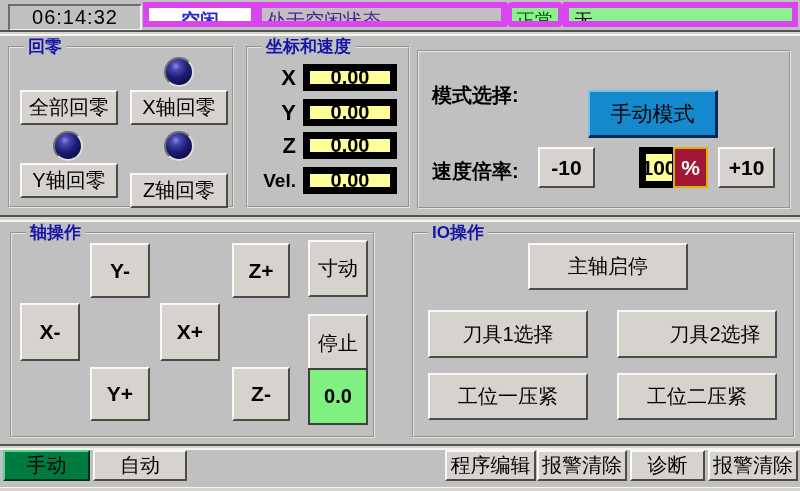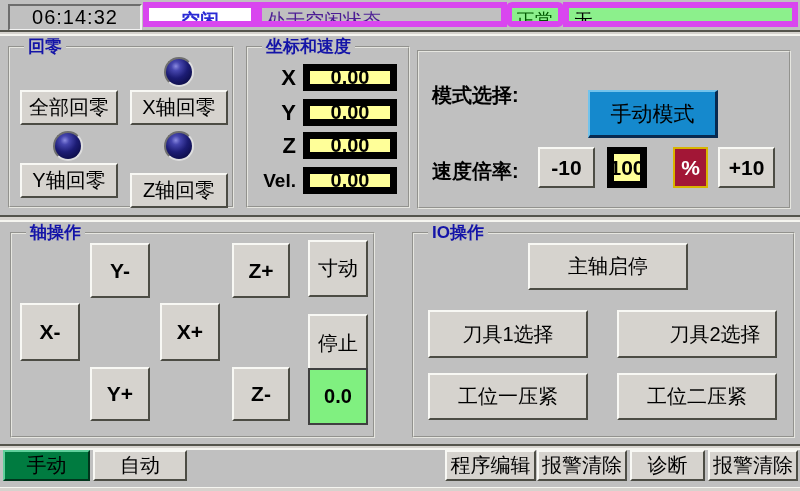--- a/index.html
+++ b/index.html
@@ -134,21 +134,21 @@
 <div class="abs coord-label" style="left:252px;top:132px;width:44px;line-height:27px;">Z</div>
 <div class="abs valuebox" style="left:303px;top:132px;width:94px;height:27px;">0.00</div>
 <div class="abs coord-label" style="left:246px;top:167px;width:50px;line-height:27px;font-size:19px;">Vel.</div>
 <div class="abs valuebox" style="left:303px;top:167px;width:94px;height:27px;">0.00</div>
 
 <div class="abs group" style="left:417px;top:50px;width:370px;height:155px;"></div>
 <div class="abs panel-label" style="left:432px;top:82px;">模式选择:</div>
 <div class="abs btn btn-blue" style="left:588px;top:70px;width:130px;height:48px;margin-top:20px;">手动模式</div>
 <div class="abs panel-label" style="left:432px;top:158px;">速度倍率:</div>
 <div class="abs btn btn-num" style="left:538px;top:147px;width:57px;height:41px;">-10</div>
-<div class="abs valuebox" style="left:607px;top:147px;width:40px;height:41px;font-size:21px;">100</div>
+<div class="abs valuebox" style="left:639px;top:147px;width:40px;height:41px;font-size:21px;">100</div>
 <div class="abs pctbox" style="left:673px;top:147px;width:35px;height:41px;">%</div>
 <div class="abs btn btn-num" style="left:718px;top:147px;width:57px;height:41px;">+10</div>
 
 <div class="abs hr-ridge" style="top:215px;height:3px;"></div>
 
 <div class="abs group" style="left:10px;top:232px;width:361px;height:202px;">
   <span class="group-label">轴操作</span>
 </div>
 <div class="abs btn btn-axis" style="left:90px;top:243px;width:60px;height:55px;">Y-</div>
 <div class="abs btn btn-axis" style="left:232px;top:243px;width:58px;height:55px;">Z+</div>

